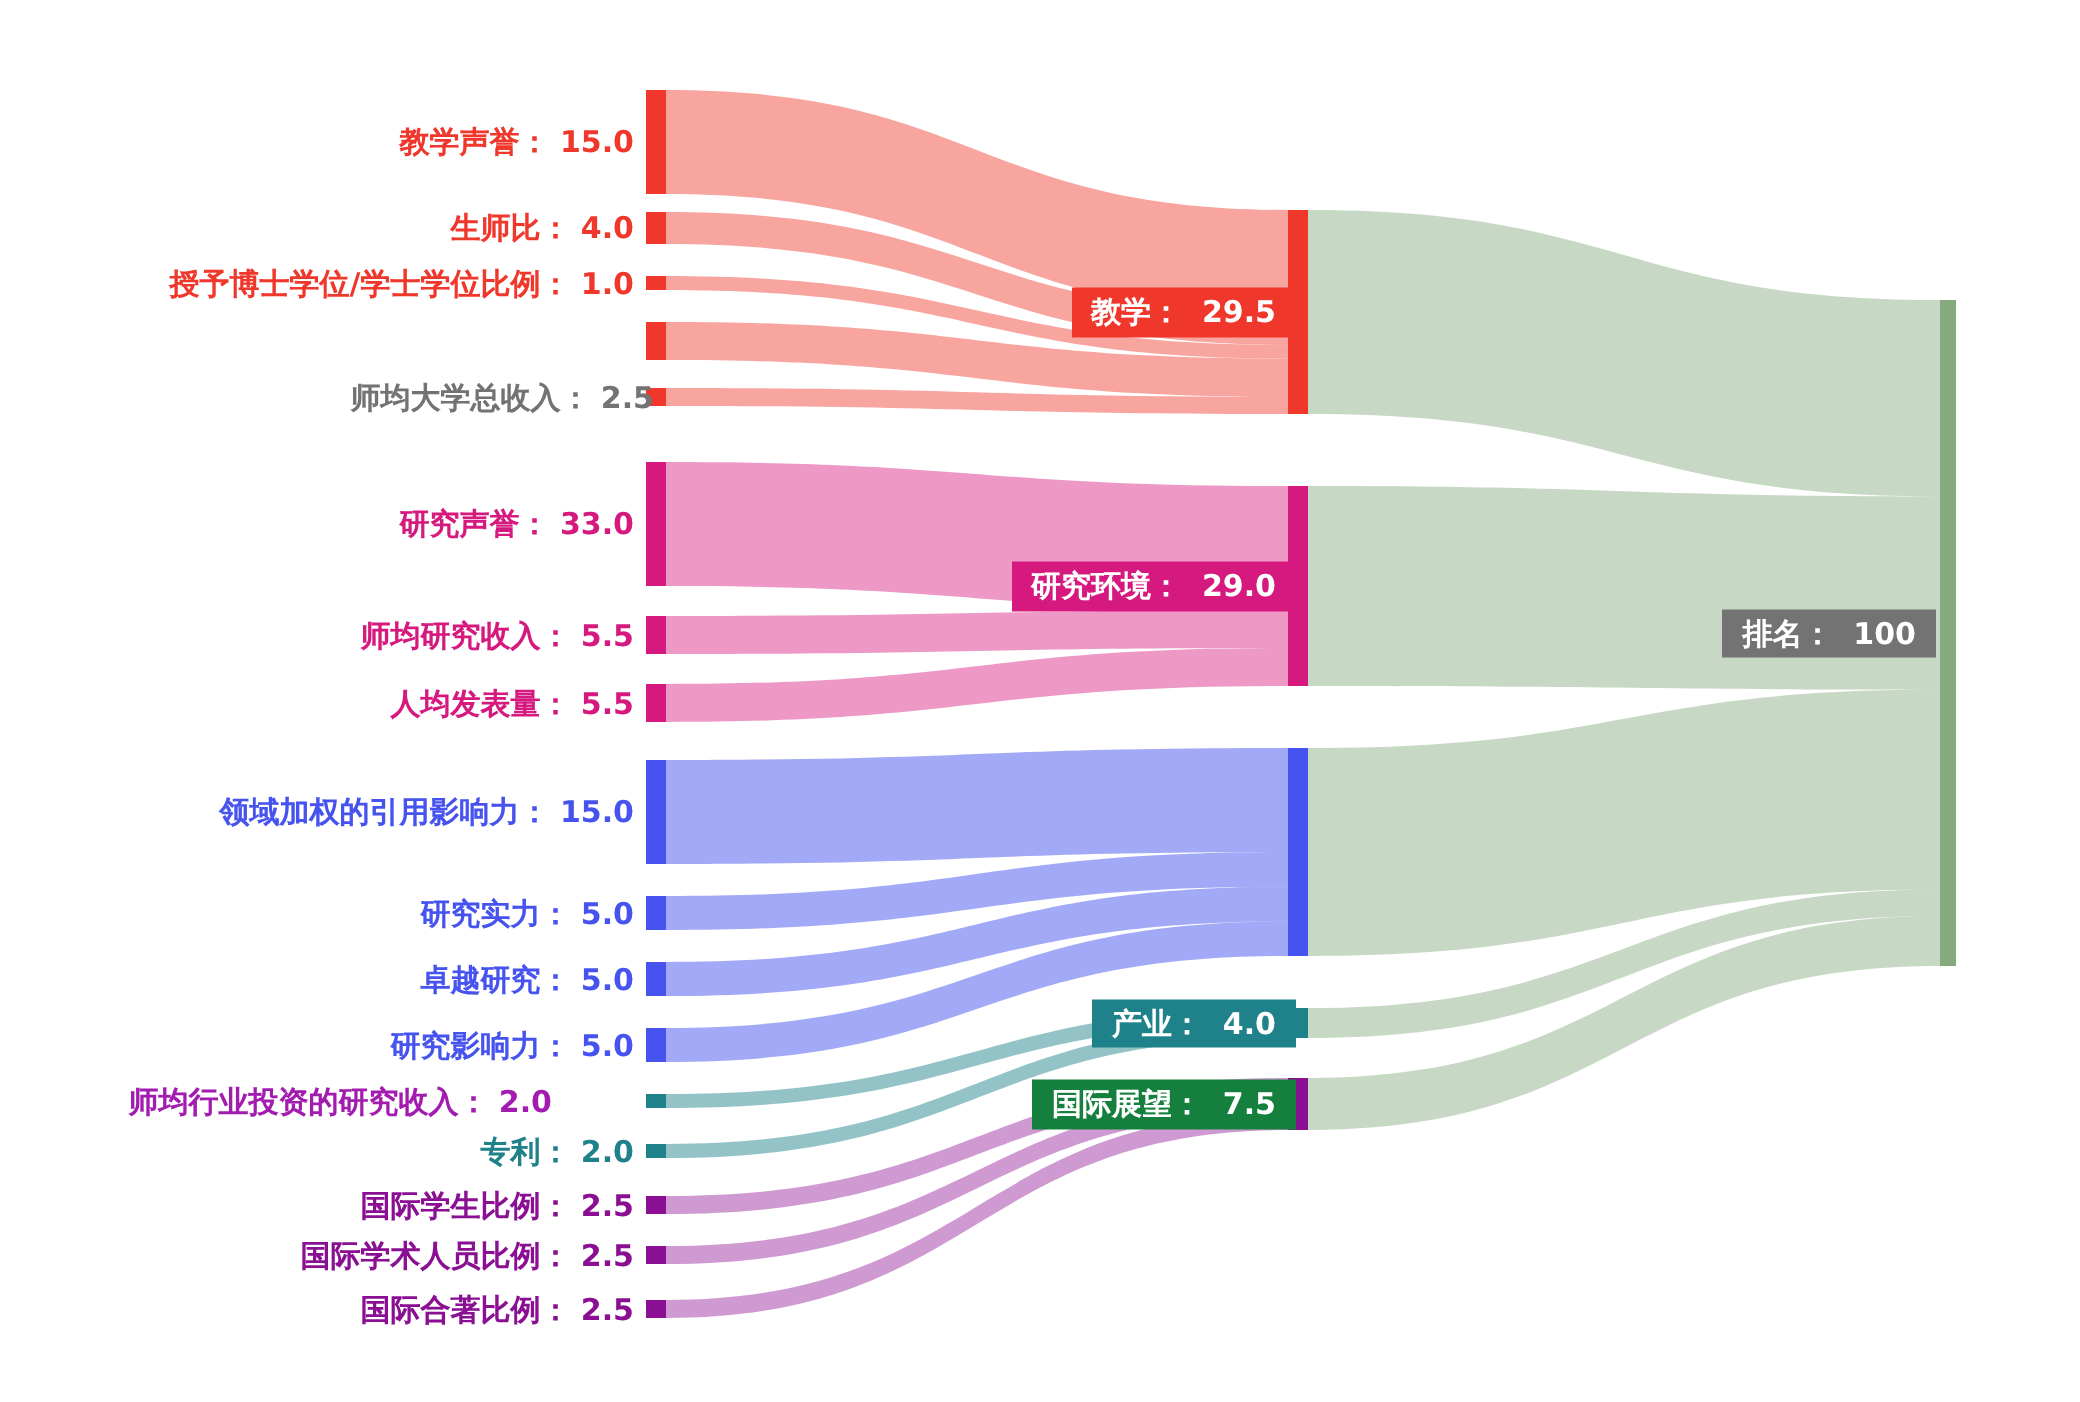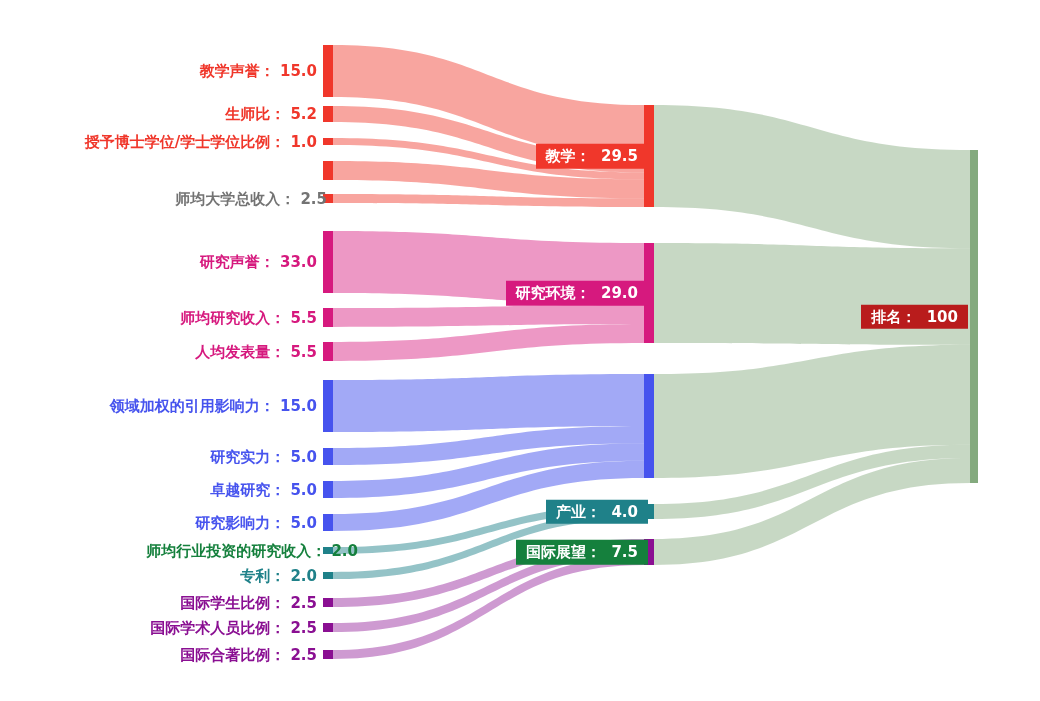--- a/index.html
+++ b/index.html
@@ -69,34 +69,34 @@
       <rect x="323" y="650" width="10" height="9" fill="#8a0f92"></rect>
       <rect x="644" y="105" width="10" height="102" fill="#f0372b"></rect>
       <rect x="644" y="243" width="10" height="100" fill="#d6197e"></rect>
       <rect x="644" y="374" width="10" height="104" fill="#4653ee"></rect>
       <rect x="644" y="504" width="10" height="15" fill="#1f8189"></rect>
       <rect x="644" y="539" width="10" height="26" fill="#8a0f92"></rect>
       <rect x="970" y="150" width="8" height="333" fill="#84aa7e"></rect>
     </svg>
   <div class="labels" id="sankey-labels">
       <div class="node-label text" style="color: rgb(240, 55, 43); top: 71px; right: 723px;">教学声誉： 15.0</div>
-      <div class="node-label text" style="color: rgb(240, 55, 43); top: 114px; right: 723px;">生师比： 5.2</div>
+      <div class="node-label text" style="color: rgb(240, 55, 43); top: 114px; right: 723px;">生师比： 4.0</div>
       <div class="node-label text" style="color: rgb(240, 55, 43); top: 141.5px; right: 723px;">授予博士学位/学士学位比例： 1.0</div>
       <div class="node-label text" style="color: #737373; top: 198.5px; right: 713px;">师均大学总收入： 2.5</div>
       <div class="node-label text" style="color: rgb(214, 25, 126); top: 262px; right: 723px;">研究声誉： 33.0</div>
       <div class="node-label text" style="color: rgb(214, 25, 126); top: 317.5px; right: 723px;">师均研究收入： 5.5</div>
       <div class="node-label text" style="color: rgb(214, 25, 126); top: 351.5px; right: 723px;">人均发表量： 5.5</div>
       <div class="node-label text" style="color: rgb(70, 83, 238); top: 406px; right: 723px;">领域加权的引用影响力： 15.0</div>
       <div class="node-label text" style="color: rgb(70, 83, 238); top: 456.5px; right: 723px;">研究实力： 5.0</div>
       <div class="node-label text" style="color: rgb(70, 83, 238); top: 489.5px; right: 723px;">卓越研究： 5.0</div>
       <div class="node-label text" style="color: rgb(70, 83, 238); top: 522.5px; right: 723px;">研究影响力： 5.0</div>
-      <div class="node-label text" style="color: #15803d; top: 550.5px; right: 682px;">师均行业投资的研究收入： 2.0</div>
+      <div class="node-label text" style="color: #a21caf; top: 550.5px; right: 764px;">师均行业投资的研究收入： 2.0</div>
       <div class="node-label text" style="color: rgb(31, 129, 137); top: 575.5px; right: 723px;">专利： 2.0</div>
       <div class="node-label text" style="color: rgb(138, 15, 146); top: 602.5px; right: 723px;">国际学生比例： 2.5</div>
       <div class="node-label text" style="color: rgb(138, 15, 146); top: 627.5px; right: 723px;">国际学术人员比例： 2.5</div>
       <div class="node-label text" style="color: rgb(138, 15, 146); top: 654.5px; right: 723px;">国际合著比例： 2.5</div>
       <div class="node-label box" style="background: rgb(240, 55, 43); top: 156px; right: 392px;">教学：  29.5</div>
       <div class="node-label box" style="background: rgb(214, 25, 126); top: 293px; right: 392px;">研究环境：  29.0</div>
       <div class="node-label box" style="background: rgb(31, 129, 137); top: 511.5px; right: 392px;">产业：  4.0</div>
       <div class="node-label box" style="background: #15803d; top: 552px; right: 392px;">国际展望：  7.5</div>
-      <div class="node-label box" style="background: #b91c1c; top: 316.5px; right: 72px;">排名：  100</div>
+      <div class="node-label box" style="background: #737373; top: 316.5px; right: 72px;">排名：  100</div>
     </div>
 </div>
 
 </body></html>

